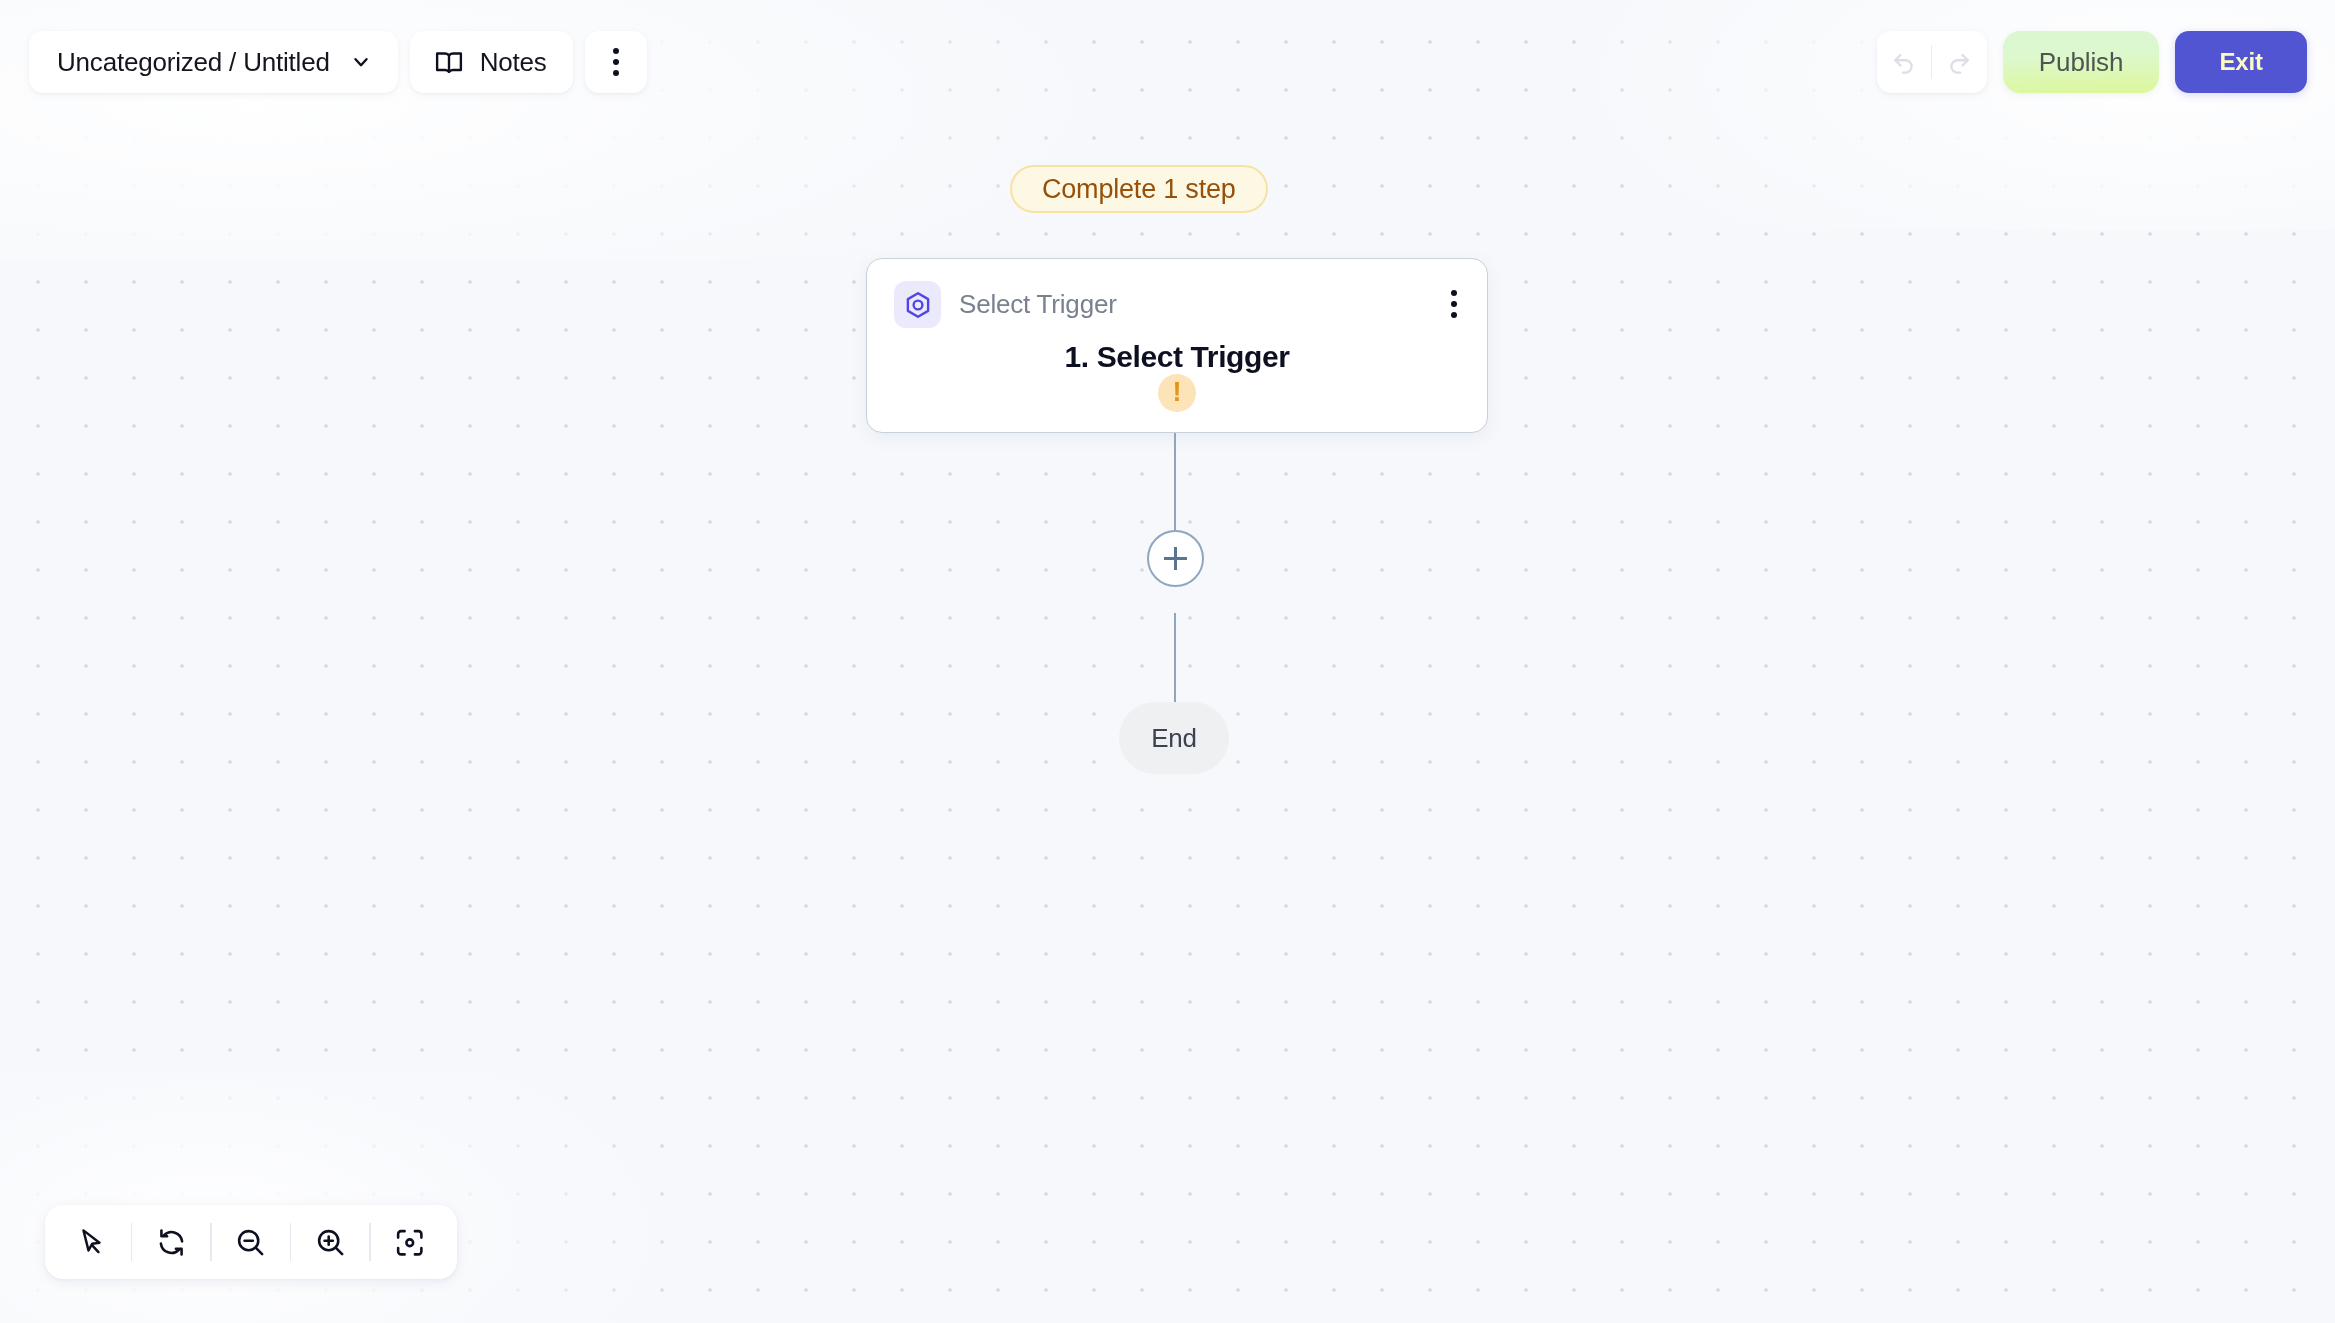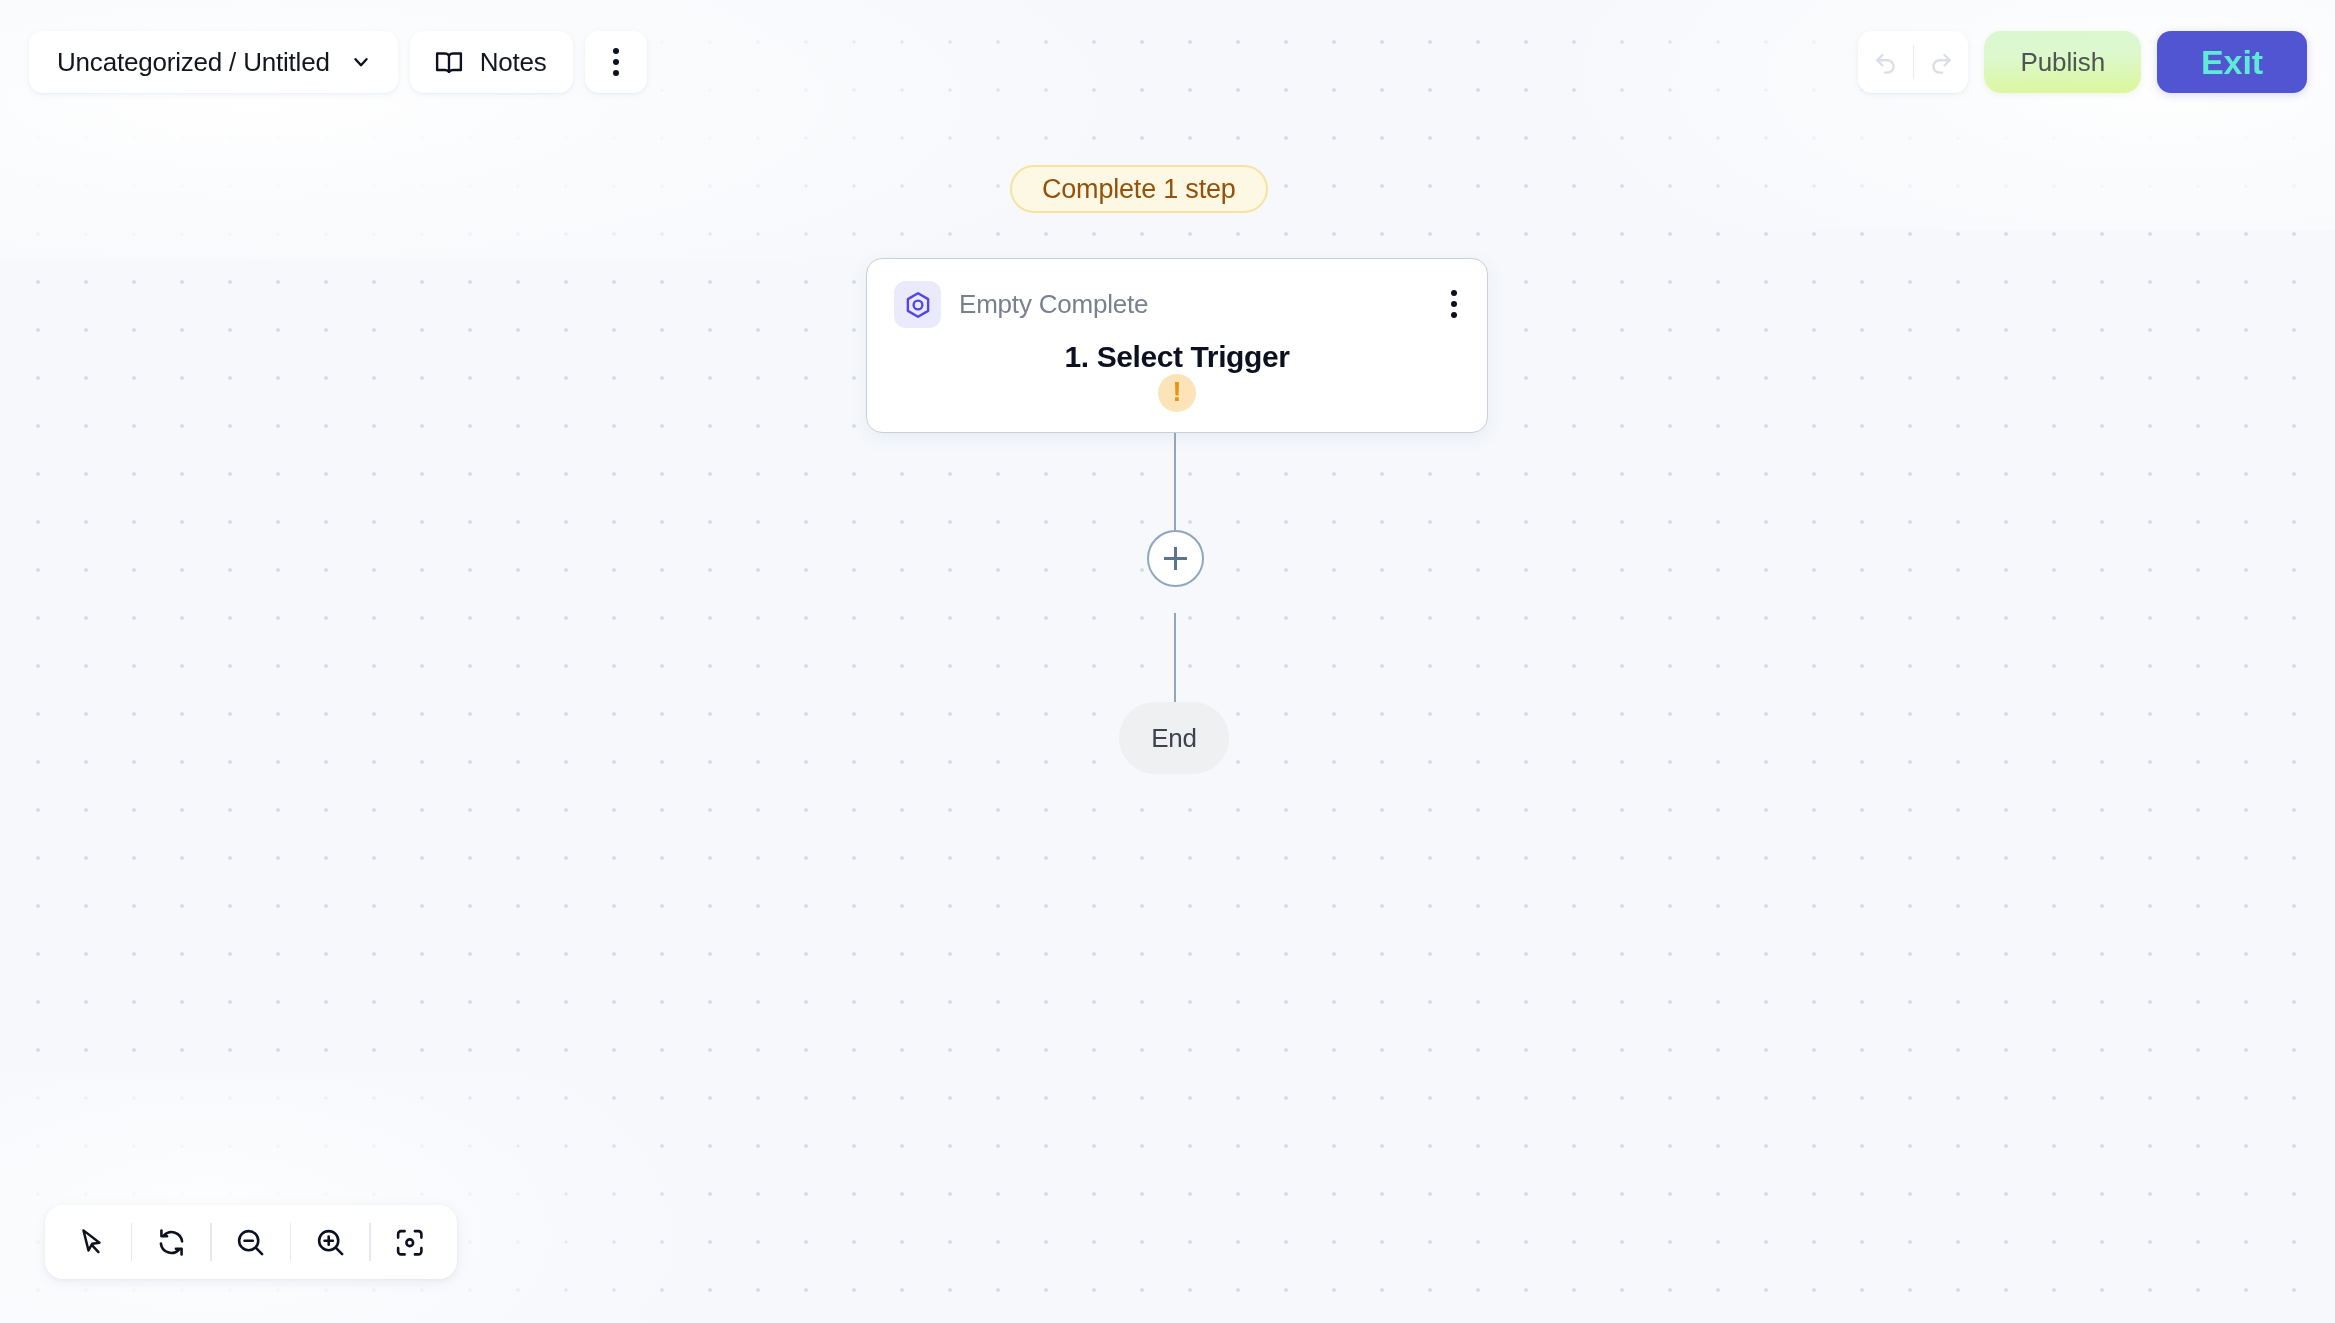--- a/index.html
+++ b/index.html
@@ -106,21 +106,21 @@
     font-size:26px; color:#4d5652; letter-spacing:-0.1px;
     cursor:pointer; border:none;
     box-shadow:0 2px 6px rgba(140,180,120,0.13);
   }
   .exit-btn {
     height:62px;
     padding:16px 44px;
     border-radius:14px;
     background:#5155d1;
     display:flex; align-items:center; justify-content:center;
-    font-size:34px; color:#5eead4; font-weight:bold; letter-spacing:-0.1px;
+    font-size:24px; color:#fef9c3; font-weight:bold; letter-spacing:-0.1px;
     cursor:pointer; border:none;
     box-shadow:0 2px 8px rgba(81,85,209,0.22);
   }
 
   
   .flow { position:absolute; top:0; left:0; width:100%; height:100%; }
 
   .step-badge {
     position:absolute;
     left:1010px; top:165px;
@@ -321,21 +321,21 @@
     <div class="step-badge">Complete 1 step</div>
 
     <div class="node-card">
       <div class="node-head">
         <div class="node-icon-box">
           <svg width="30" height="30" viewBox="0 0 24 24" fill="none" stroke="#5146e5" stroke-width="1.9" stroke-linecap="round" stroke-linejoin="round">
             <path d="M12 2.6l8.1 4.7v9.4L12 21.4 3.9 16.7V7.3z"></path>
             <circle cx="12" cy="12" r="3.5"></circle>
           </svg>
         </div>
-        <span class="node-subtitle">Empty Complete</span>
+        <span class="node-subtitle">Select Trigger</span>
         <span class="node-kebab">
           <i></i>
             <i></i>
             <i></i>
         </span>
       </div>
       <div class="node-title-row">
         <span class="node-title">1. Select Trigger</span>
         <span class="warn-badge">
           <span>!</span>

